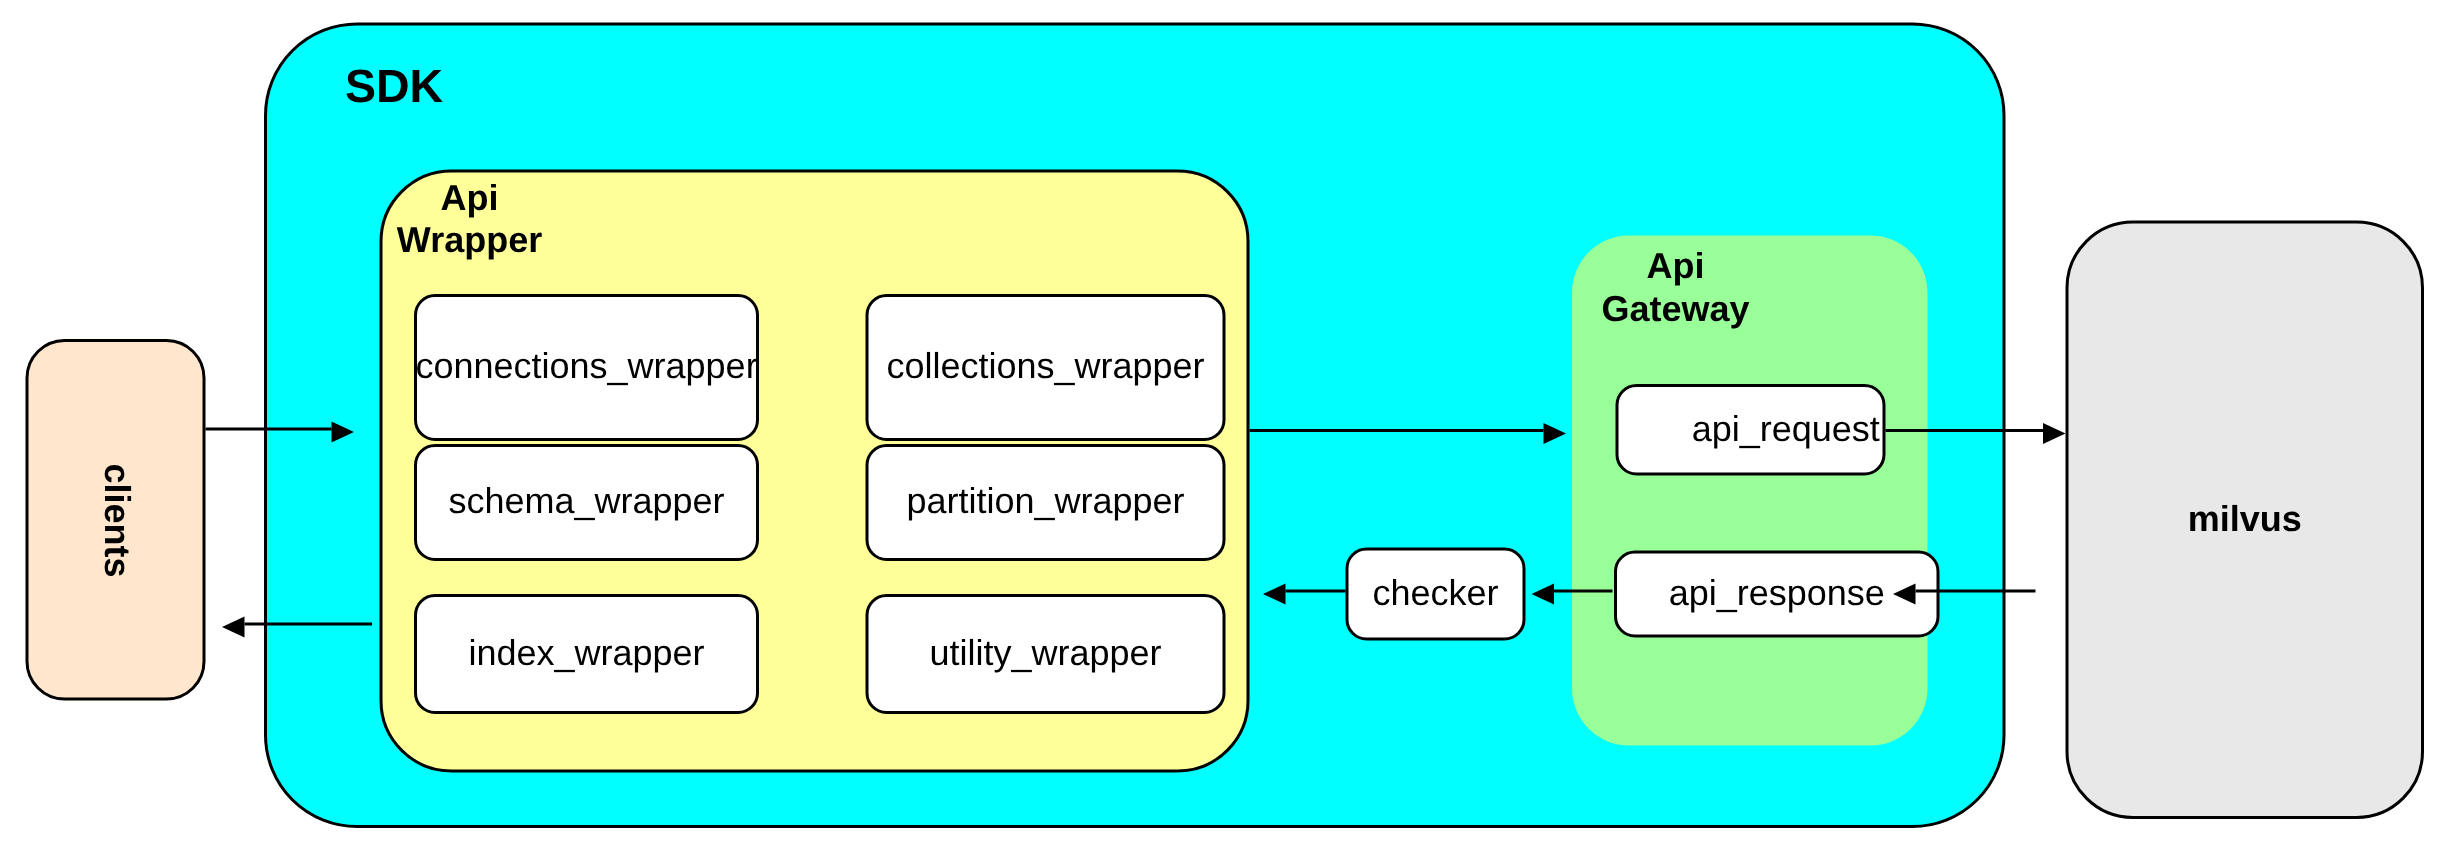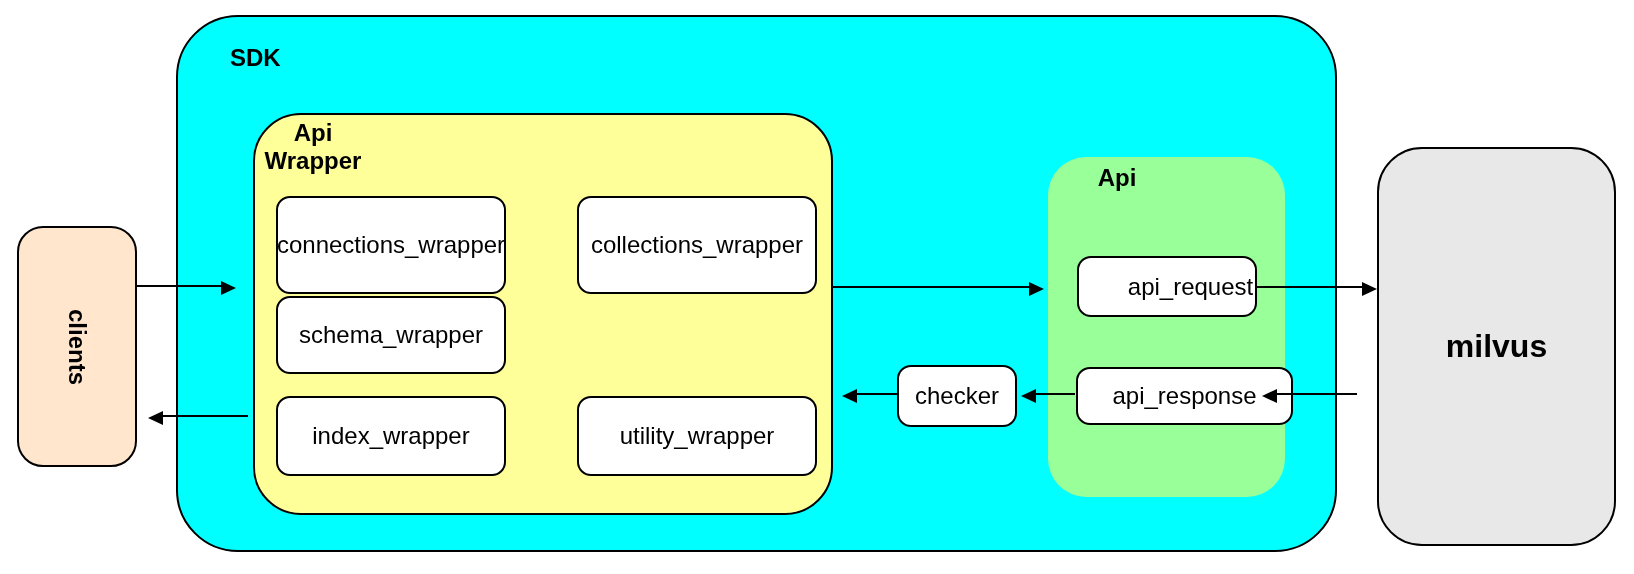--- a/index.html
+++ b/index.html
@@ -2,29 +2,29 @@
 <html><head>
 <meta charset="utf-8">
 <style>
   html,body{margin:0;padding:0;background:#ffffff;}
   #canvas{
     position:relative;width:1634px;height:574px;background:#ffffff;
     font-family:"Liberation Sans", sans-serif;color:#000;overflow:hidden;
   }
   .node{position:absolute;box-sizing:border-box;border:2px solid #000;}
   .sdk{left:176px;top:15px;width:1161px;height:537px;background:#00ffff;border-radius:62px;}
-  .sdk-label{position:absolute;left:230px;top:44px;font-size:24px;font-weight:bold;line-height:28px;}
+  .sdk-label{position:absolute;left:230px;top:44px;font-size:31px;font-weight:bold;line-height:28px;}
   .api-wrapper{left:253px;top:113px;width:580px;height:402px;background:#ffff99;border-radius:48px;}
   .api-wrapper-label{position:absolute;left:253px;top:119px;width:120px;text-align:center;
     font-size:24px;font-weight:bold;line-height:28px;}
   .api-gateway{left:1048px;top:157px;width:237px;height:340px;background:#99ff99;border-radius:38px;border:none;}
   .api-gateway-label{position:absolute;left:1048px;top:163px;width:138px;text-align:center;
     font-size:24px;font-weight:bold;line-height:29px;}
   .milvus{left:1377px;top:147px;width:239px;height:399px;background:#e8e8e8;border-radius:45px;
-    display:flex;align-items:center;justify-content:center;font-size:32px;font-weight:bold;}
+    display:flex;align-items:center;justify-content:center;font-size:24px;font-weight:bold;}
   .clients{left:17px;top:226px;width:120px;height:241px;background:#ffe6cc;border-radius:26px;
     display:flex;align-items:center;justify-content:center;}
   .clients-label{font-size:24px;font-weight:bold;transform:rotate(90deg);white-space:nowrap;}
   .wbox{position:absolute;box-sizing:border-box;border:2px solid #000;border-radius:14px;background:#ffffff;
     display:flex;align-items:center;justify-content:center;font-size:24px;white-space:nowrap;}
   .col1{left:276px;width:230px;}
   .col2{left:577px;width:240px;}
   .row1{top:196px;height:98px;}
   .row2{top:296px;height:78px;}
   .row3{top:396px;height:80px;}
@@ -54,26 +54,28 @@
 
   <div class="node api-wrapper"></div>
   <div class="api-wrapper-label">
     <div>Api</div>
     <div>Wrapper</div>
   </div>
 
   <div class="wbox col1 row1">connections_wrapper</div>
   <div class="wbox col1 row2">schema_wrapper</div>
   <div class="wbox col2 row1">collections_wrapper</div>
+  <div class="wbox col2 row2">partition_wrapper</div>
   <div class="wbox col1 row3">index_wrapper</div>
   <div class="wbox col2 row3">utility_wrapper</div>
 
   <div class="node api-gateway"></div>
   <div class="api-gateway-label">
     <div>Api</div>
+    <div>Gateway</div>
   </div>
   <div class="wbox api-request">api_request</div>
   <div class="wbox api-response">api_response</div>
 
   <div class="wbox checker">checker</div>
 
   <div class="node clients">
     <span class="clients-label">clients</span>
   </div>
 

